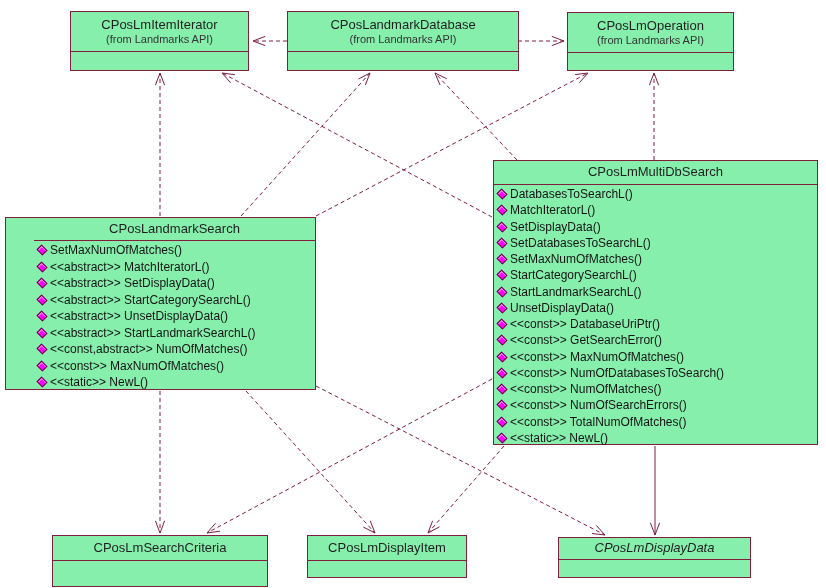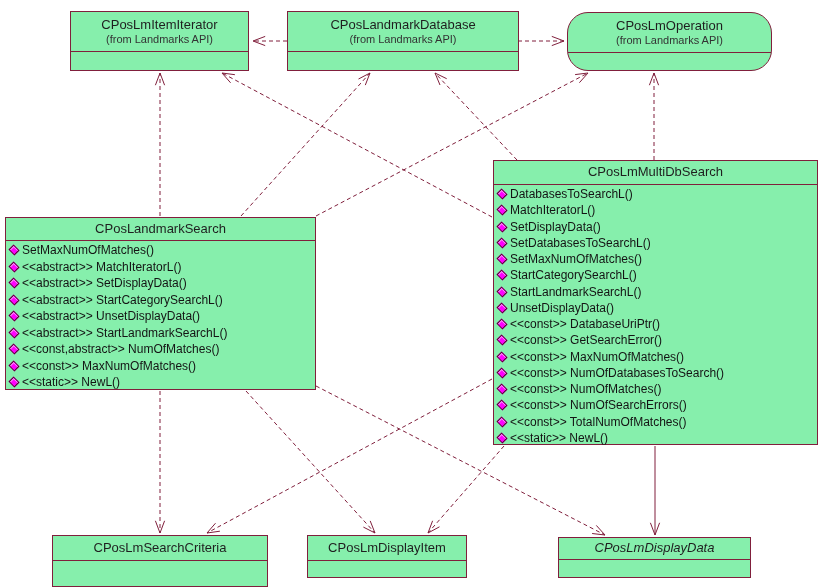--- a/index.html
+++ b/index.html
@@ -26,26 +26,26 @@
     flex:0 0 auto;width:6px;height:6px;margin:0 4px 0 1px;
     background:#ff00ff;border:1px solid #4d0d2a;
     transform:rotate(45deg) scale(1.05,0.9);
     box-shadow:inset 1px 1px 0 #ff9bff;
   }
   
   #box-itemIterator {left:70px; top:11px; width:179px;height:60px;}
   #box-itemIterator .uml-title{height:40px;}
   #box-database     {left:287px;top:11px; width:232px;height:60px;}
   #box-database .uml-title{height:40px;}
-  #box-operation    {left:567px;top:12px; width:205px;height:59px;border-radius:21px;}
+  #box-operation    {left:567px;top:12px; width:167px;height:59px;}
   #box-operation .uml-title{height:40px;}
   #box-multiDbSearch{left:493px;top:160px;width:325px;height:285px;}
   #box-multiDbSearch .uml-title{height:24px;}
   #box-multiDbSearch .method-row{height:16.25px;}
-  #box-landmarkSearch{left:5px;top:217px;width:311px;height:173px;}
+  #box-landmarkSearch{left:5px;top:217px;width:311px;height:173px;padding-left:28px;}
   #box-landmarkSearch .uml-title{height:23px;}
   #box-landmarkSearch .method-row{height:16.5px;}
   #box-searchCriteria{left:52px;top:535px;width:216px;height:52px;}
   #box-searchCriteria .uml-title{height:25px;}
   #box-displayItem  {left:307px;top:535px;width:160px;height:43px;}
   #box-displayItem .uml-title{height:25px;}
   #box-displayData  {left:558px;top:537px;width:193px;height:41px;}
   #box-displayData .uml-title{height:22px;font-style:italic;}
 </style>
 </head>

